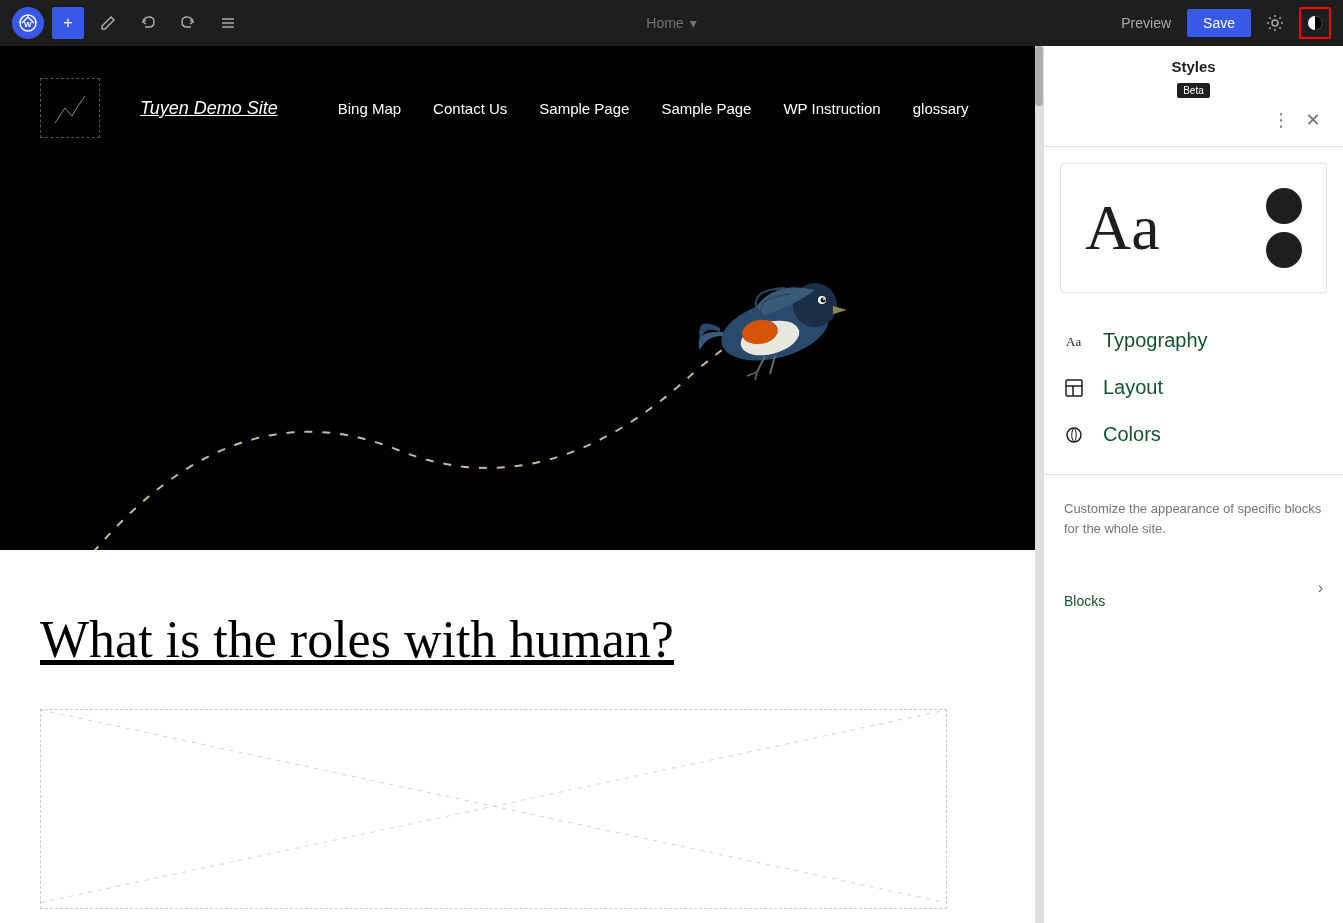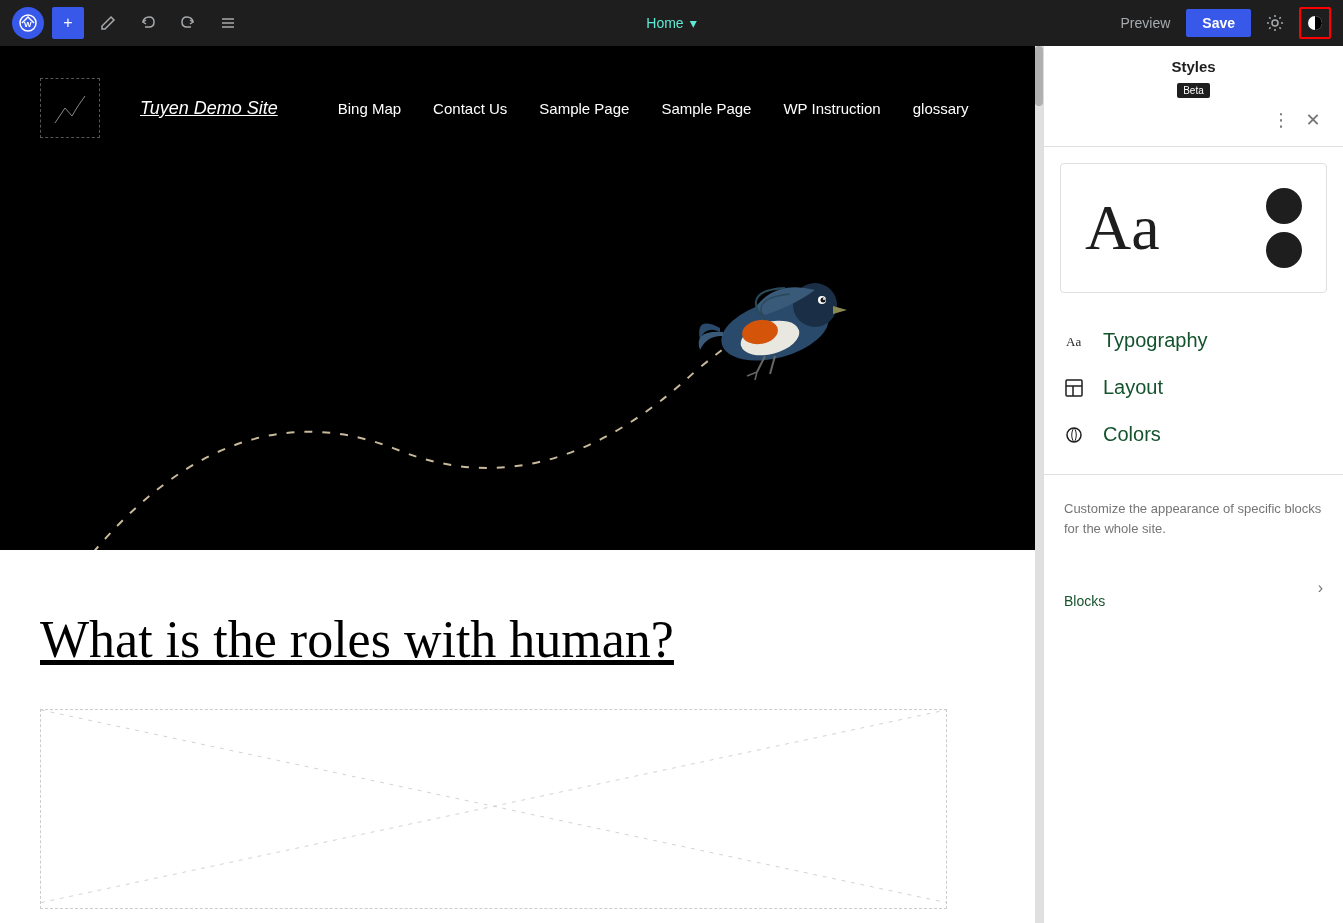--- a/index.html
+++ b/index.html
@@ -37,21 +37,21 @@
     .toolbar-btn.add-btn {
       background: #3858e9;
       color: white;
       border-radius: 2px;
     }
     .toolbar-center {
       position: absolute;
       left: 50%;
       transform: translateX(-50%);
       display: flex; align-items: center; gap: 6px;
-      color: #5eead4;
+      color: #737373;
       font-size: 14px;
       cursor: pointer;
     }
     .toolbar-right {
       margin-left: auto;
       display: flex; align-items: center; gap: 8px;
     }
     .toolbar-preview-btn {
       background: transparent;
       border: none;
@@ -61,21 +61,21 @@
       padding: 6px 8px;
     }
     .toolbar-save-btn {
       background: #3858e9;
       border: none;
       color: white;
       font-size: 14px;
       cursor: pointer;
       padding: 6px 16px;
       border-radius: 2px;
-      font-weight: 700;
+      font-weight: 400;
     }
     .toolbar-gear-btn {
       width: 32px; height: 32px;
       background: transparent;
       border: none;
       color: #a7aaad;
       cursor: pointer;
       display: flex; align-items: center; justify-content: center;
       font-size: 16px;
     }

